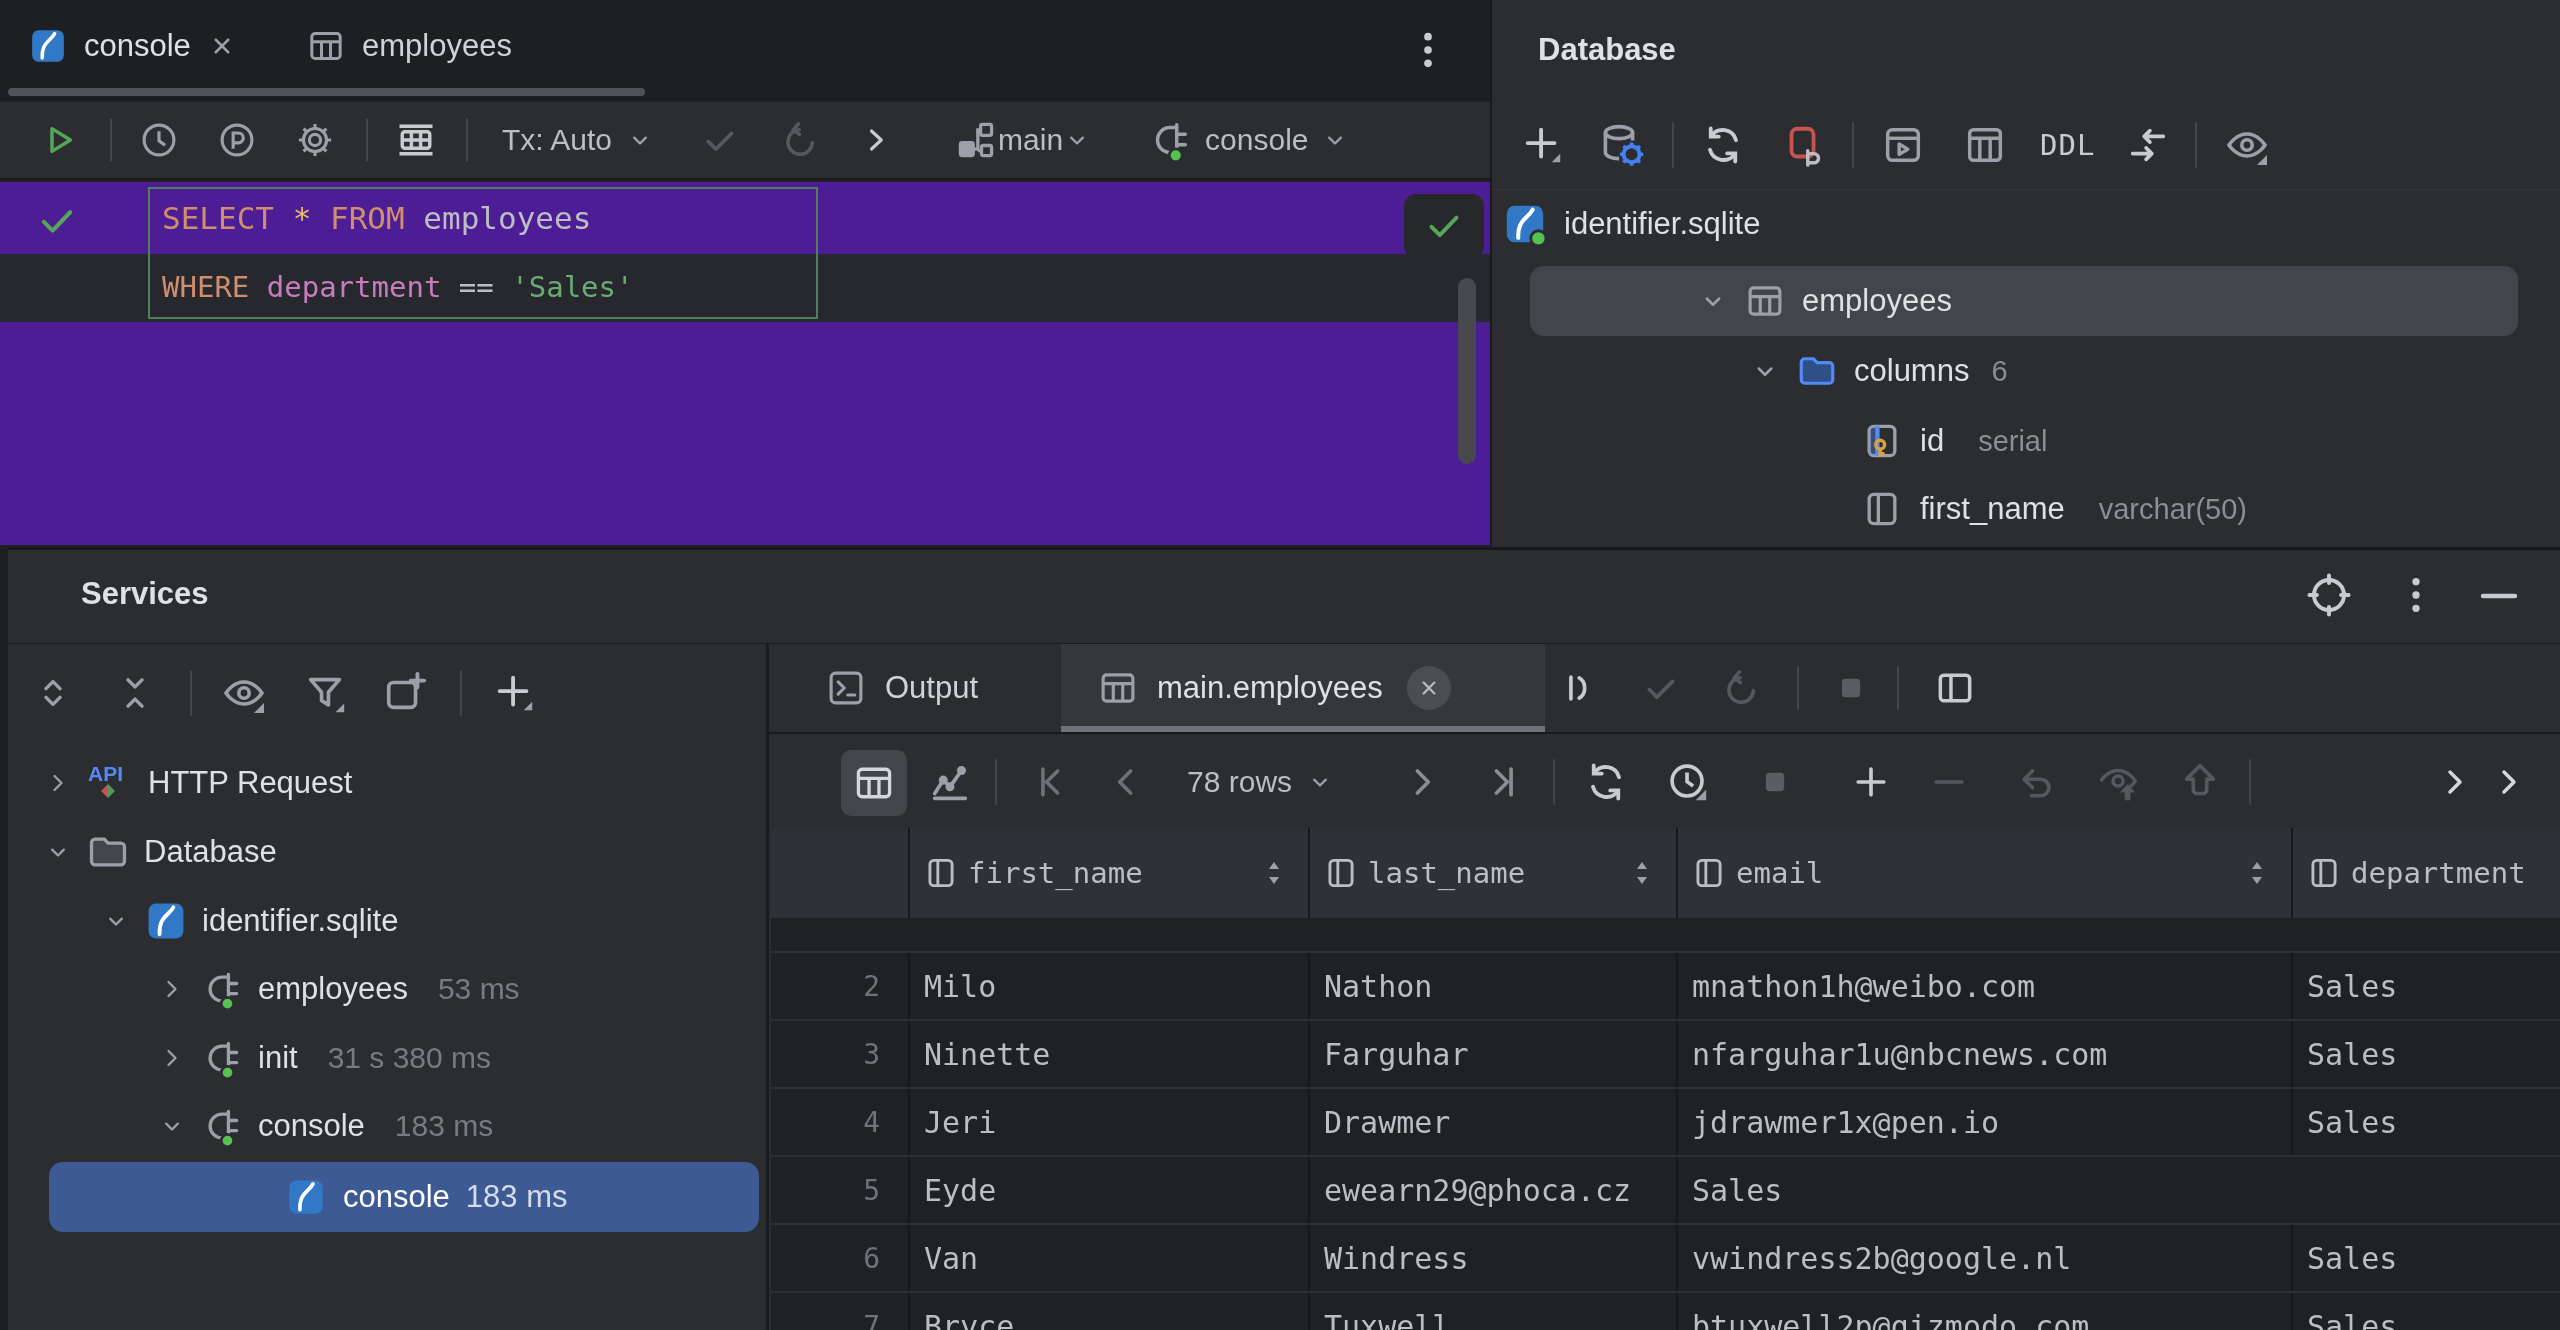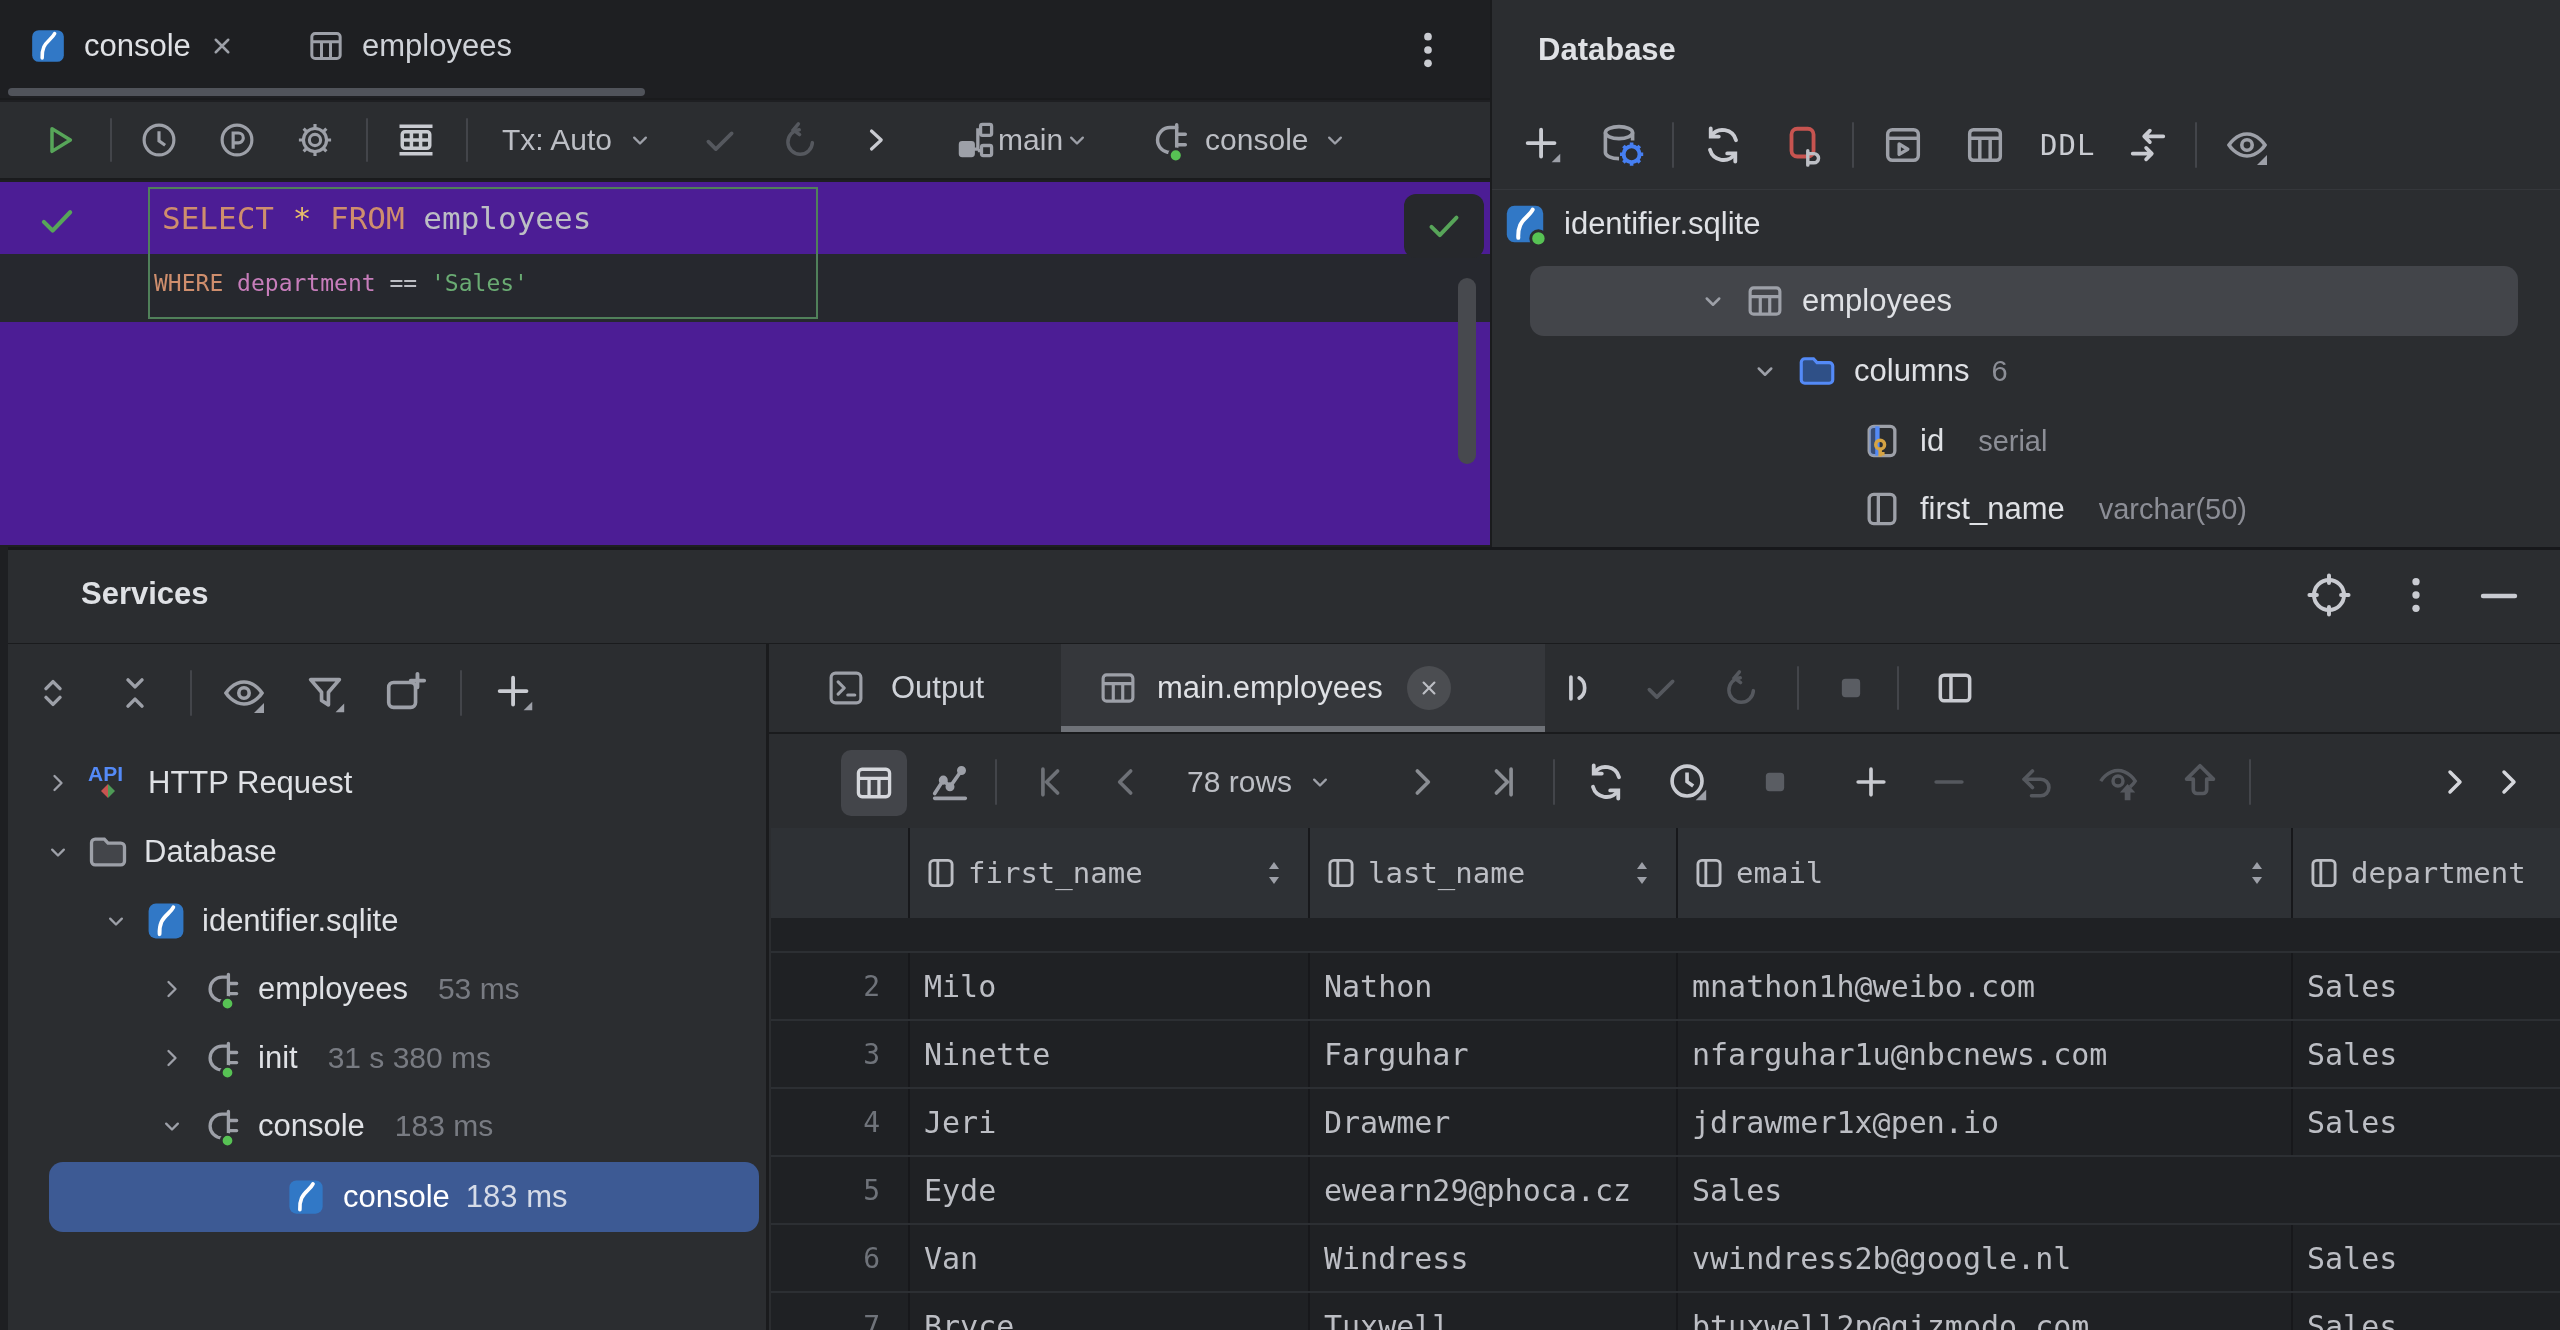--- a/index.html
+++ b/index.html
@@ -173,21 +173,21 @@
     <div class="abs" style="left:0;top:72px;width:1490px;height:68px;background:#26282E"></div>
     <div class="abs" style="left:148px;top:5px;width:670px;height:132px;border:2px solid #50805A"></div>
     <span class="abs icon" style="left:36px;top:18px">
       <svg width="42" height="42" viewBox="0 0 24 24">
           <path d="M4.5 12.5l5 5L19.5 7" stroke="#57A559" stroke-width="2.4" fill="none" stroke-linecap="round" stroke-linejoin="round"></path>
         </svg>
     </span>
     <div class="abs mono nowrap" style="left:162px;top:18px;font-size:31px">
       <span style="color:#CF8E6D">SELECT</span><span style="color:#BCBEC4"> </span><span style="color:#E8BF6A">*</span><span style="color:#BCBEC4"> </span><span style="color:#CF8E6D">FROM</span><span style="color:#BCBEC4"> </span><span style="color:#BCBEC4">employees</span>
     </div>
-    <div class="abs mono nowrap" style="left:154px;top:88px;font-size:23px">
+    <div class="abs mono nowrap" style="left:162px;top:88px;font-size:29px">
       <span style="color:#CF8E6D">WHERE</span><span style="color:#BCBEC4"> </span><span style="color:#C77DBB">department</span><span style="color:#BCBEC4"> </span><span style="color:#BCBEC4">==</span><span style="color:#BCBEC4"> </span><span style="color:#6AAB73">'Sales'</span>
     </div>
     <div class="abs" style="left:1404px;top:12px;width:80px;height:64px;border-radius:12px;background:#26282C"></div>
     <span class="abs icon" style="left:1424px;top:24px">
       <svg width="40" height="40" viewBox="0 0 24 24">
           <path d="M4.5 12.5l5 5L19.5 7" stroke="#57A559" stroke-width="2.4" fill="none" stroke-linecap="round" stroke-linejoin="round"></path>
         </svg>
     </span>
     <div class="abs" style="left:1458px;top:96px;width:18px;height:186px;border-radius:9px;background:#47494E"></div>
   </div>
@@ -509,21 +509,21 @@
             </svg>
         </span>
         <span style="font-size:31px;color:#FFFFFF">console</span>
         <span style="font-size:31px;color:#D5DBE8">183 ms</span>
       </div>
     </div>
 
     <div class="abs" style="left:758px;top:94px;width:3px;height:689px;background:#1A1B1D"></div>
 
     <div class="abs" style="left:761px;top:94px;width:1799px;height:90px;background:#2B2D30;border-bottom:2px solid #1A1B1D">
-      <div class="abs flex" style="left:56px;top:0;height:88px;gap:24px">
+      <div class="abs flex" style="left:56px;top:0;height:88px;gap:18px">
         <span class="icon">
           <svg width="42" height="42" viewBox="0 0 24 24">
               <g stroke="#9DA0A8" stroke-width="1.8" fill="none" stroke-linecap="round" stroke-linejoin="round">
                 <rect x="3.5" y="3.5" width="17" height="17" rx="2.5"></rect>
                 <path d="M7.5 8.5l3.5 3.5-3.5 3.5M13 16h4"></path>
               </g>
             </svg>
         </span>
         <span style="font-size:31px;color:#CFD2D8">Output</span>
       </div>

